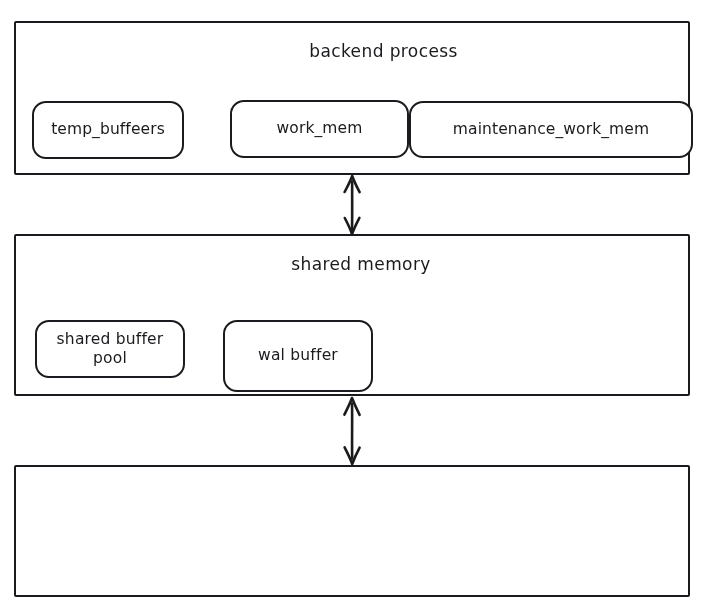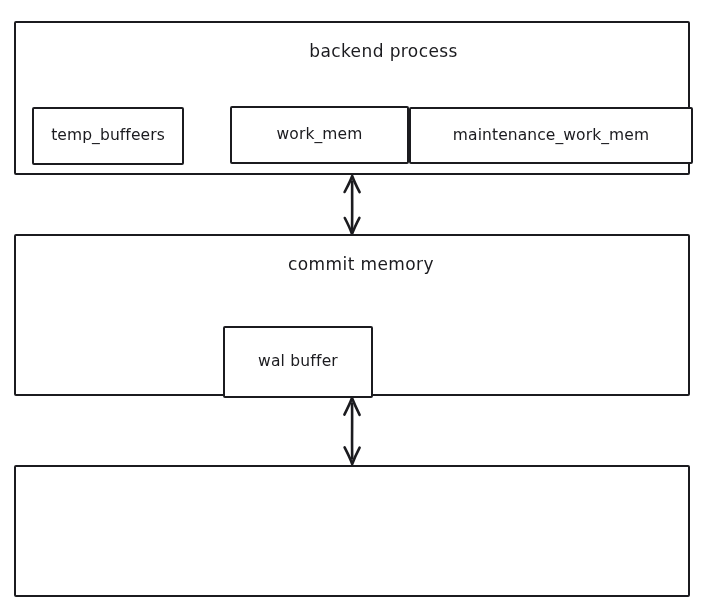--- a/index.html
+++ b/index.html
@@ -41,30 +41,29 @@
     color: #1b1b1f;
     white-space: nowrap;
   }
 
   
   .node {
     position: absolute;
     box-sizing: border-box;
     border: 2.2px solid #1b1b1f;
     background: #ffffff;
-    border-radius: 2px;
+    border-radius: 14px;
     display: flex;
     align-items: center;
     justify-content: center;
     text-align: center;
     font-size: 15.5px;
     line-height: 1.25;
     letter-spacing: 0.2px;
     padding: 2px 6px;
-    margin-top: 6px;
   }
   .node.mono-ish {
     letter-spacing: 0.1px;
   }
 
   
   .connector {
     position: absolute;
   }
   .connector svg {
@@ -119,22 +118,25 @@
   <div class="connector" id="connector-backend-shared">
     <svg width="44" height="62" viewBox="0 0 44 62">
       <path d="M22.2 7.5 C22.0 20, 22.4 38, 22.0 55.5" stroke="#1b1b1f" stroke-width="2.6" fill="none" stroke-linecap="round"></path>
       <path d="M14.6 18.0 C17.4 12.6, 20.4 7.2, 22.2 2.0 C24.2 7.4, 26.8 12.8, 29.6 18.2" stroke="#1b1b1f" stroke-width="2.6" fill="none" stroke-linecap="round" stroke-linejoin="round"></path>
       <path d="M14.8 44.0 C17.6 49.4, 20.2 54.8, 22.0 60.0 C24.0 54.6, 26.6 49.2, 29.4 43.8" stroke="#1b1b1f" stroke-width="2.6" fill="none" stroke-linecap="round" stroke-linejoin="round"></path>
     </svg>
   </div>
 
   <div class="section" id="section-shared"></div>
 
-  <div class="section-title" id="title-shared">commit memory</div>
+  <div class="section-title" id="title-shared">shared memory</div>
 
+  <div class="node" id="node-shared-buffer-pool">
+    <span>shared buffer pool</span>
+  </div>
 
   <div class="node" id="node-wal-buffer">
     <span>wal buffer</span>
   </div>
 
 
   <div class="connector" id="connector-shared-cluster">
     <svg width="44" height="70" viewBox="0 0 44 70">
       <path d="M22.0 7.5 C22.4 22, 21.8 44, 22.2 62.5" stroke="#1b1b1f" stroke-width="2.6" fill="none" stroke-linecap="round"></path>
       <path d="M14.4 18.6 C17.2 13.0, 20.0 7.4, 22.0 2.0 C24.2 7.6, 26.8 13.2, 29.6 18.8" stroke="#1b1b1f" stroke-width="2.6" fill="none" stroke-linecap="round" stroke-linejoin="round"></path>

